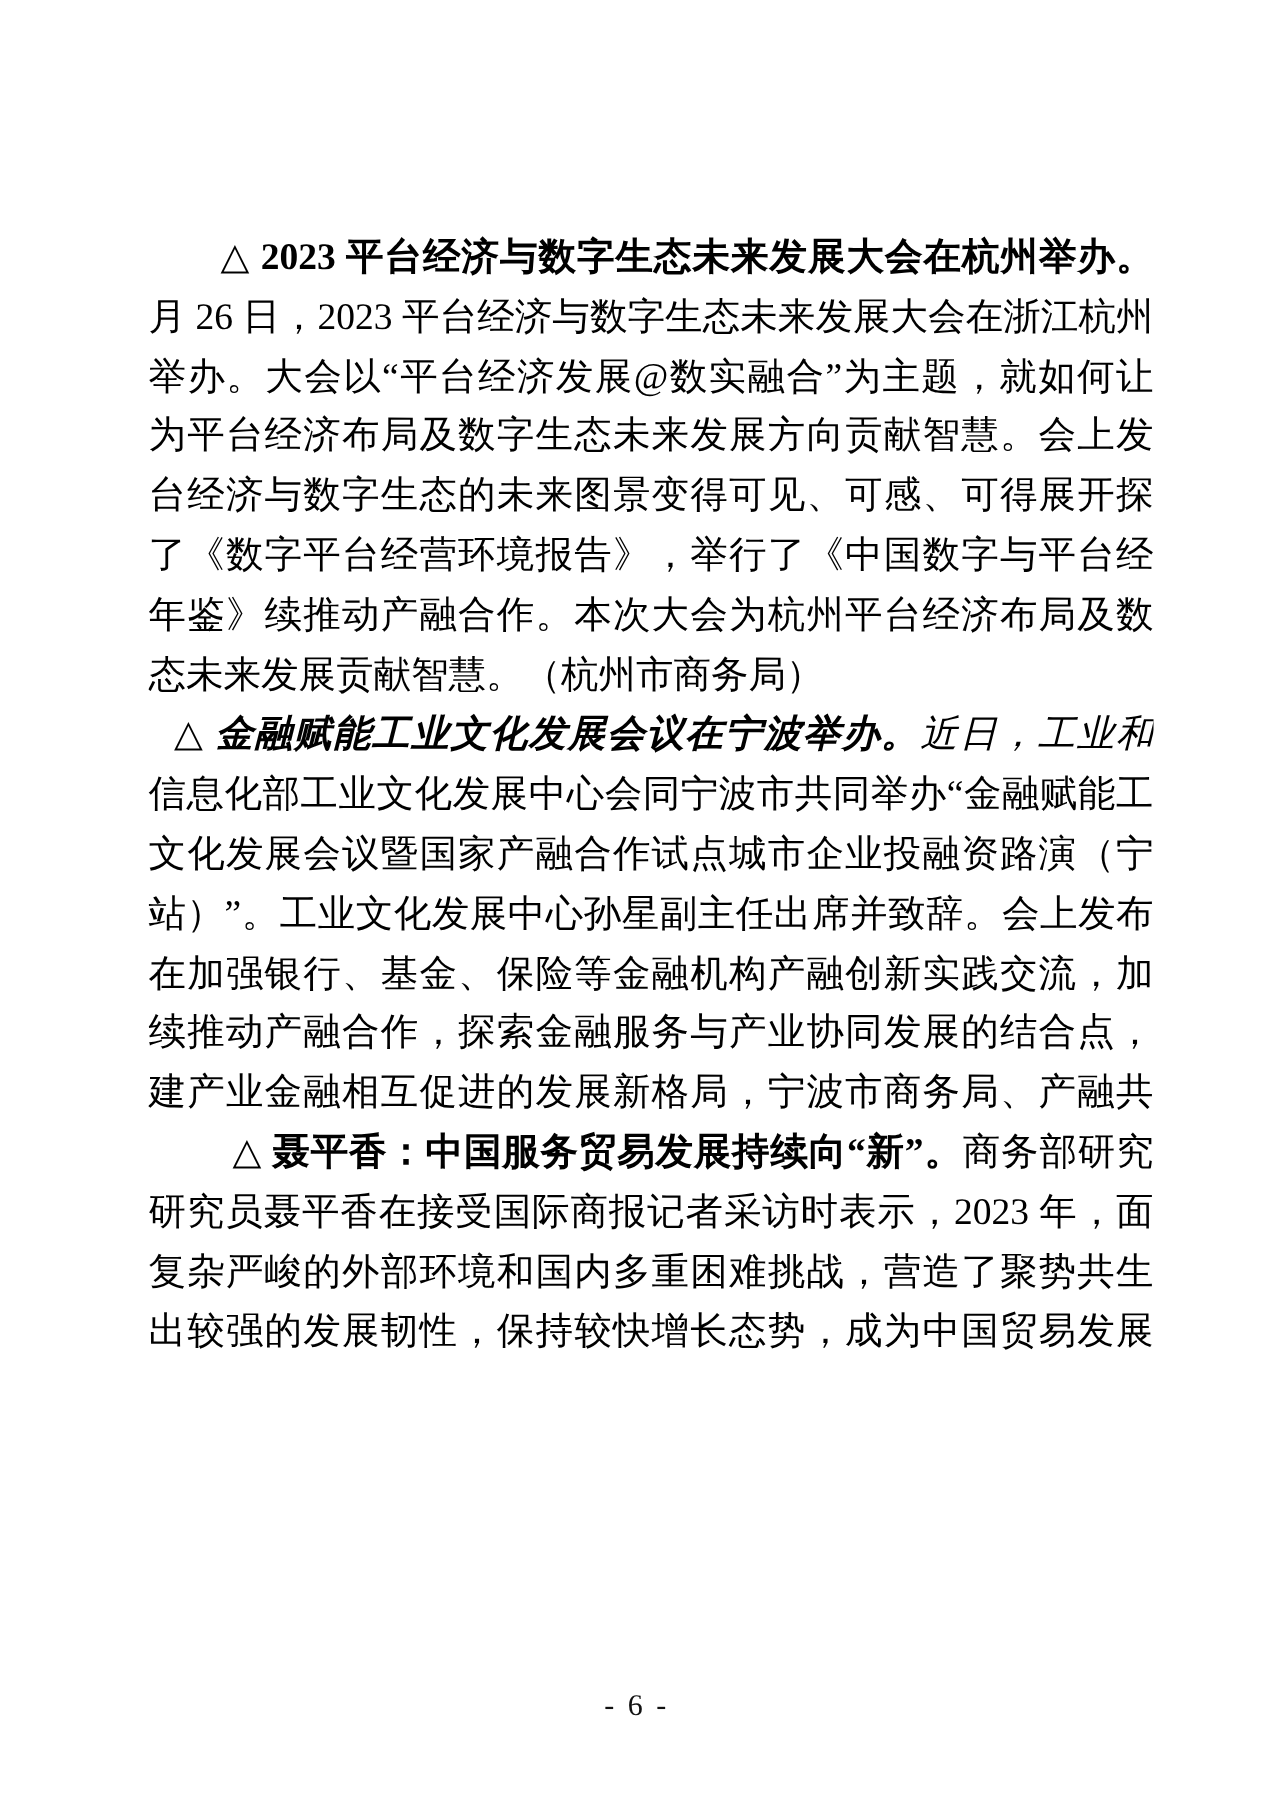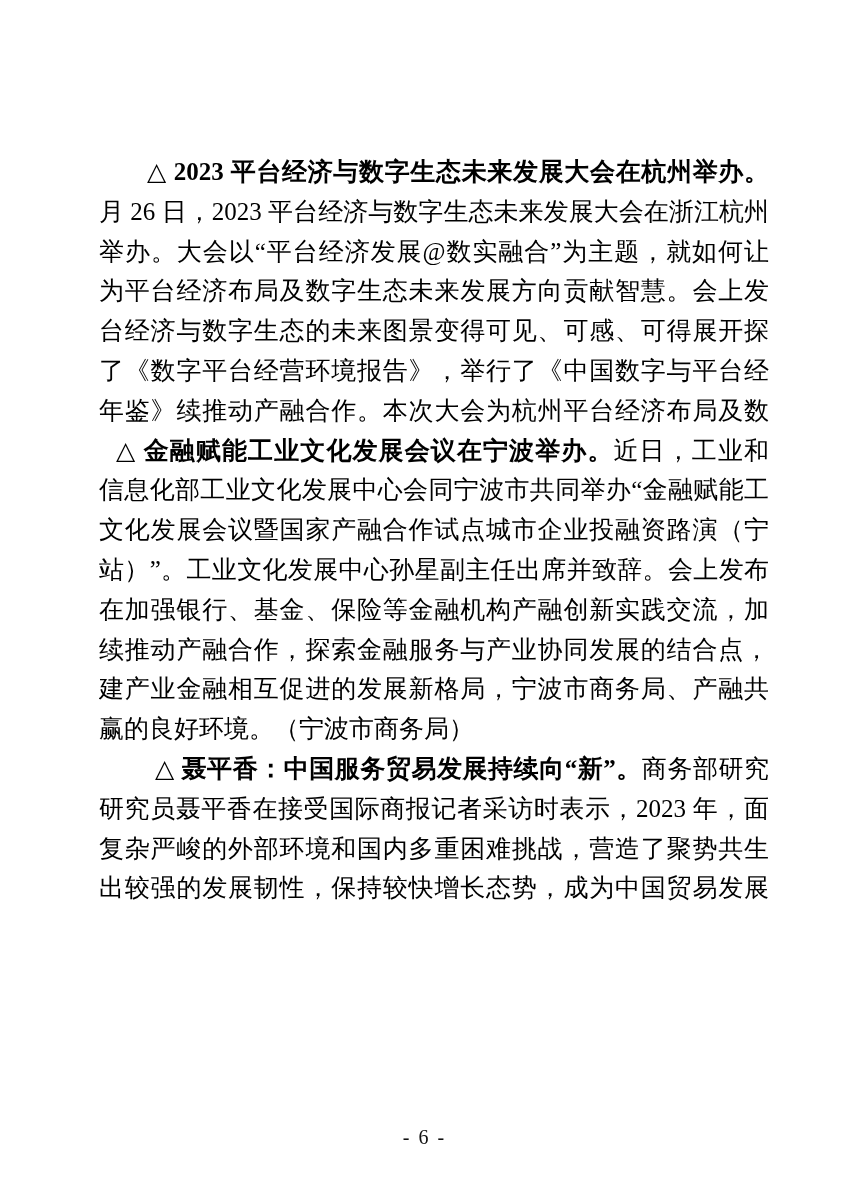--- a/index.html
+++ b/index.html
@@ -34,21 +34,21 @@
     overflow: hidden;
     text-align: justify;
     text-align-last: justify;
     white-space: normal;
   }
   .line-last {
     text-align: left;
     text-align-last: left;
   }
   .para-0 .line-first { text-indent: 48px; }
-  .para-1 .line-first { text-indent: 17px; }
+  .para-1 .line-first { text-indent: 17px; font-style: italic; }
   .para-2 .line-first { text-indent: 56px; }
   .head {
     font-weight: 700;
   }
   .footer {
     position: absolute;
     left: 0;
     top: 1126px;
     width: 849px;
     text-align: center;
@@ -65,30 +65,30 @@
 <div class="page">
   <div class="content">
       <div class="paragraph para-0">
         <div class="line line-first"><span class="head">△ 2023 平台经济与数字生态未来发展大会在杭州举办。</span><span class="body-text">12</span></div>
         <div class="line"><span class="body-text">月 26 日，2023 平台经济与数字生态未来发展大会在浙江杭州</span></div>
         <div class="line"><span class="body-text">举办。大会以“平台经济发展@数实融合”为主题，就如何让平</span></div>
         <div class="line"><span class="body-text">为平台经济布局及数字生态未来发展方向贡献智慧。会上发布</span></div>
         <div class="line"><span class="body-text">台经济与数字生态的未来图景变得可见、可感、可得展开探讨，</span></div>
         <div class="line"><span class="body-text">了《数字平台经营环境报告》，举行了《中国数字与平台经济</span></div>
         <div class="line"><span class="body-text">年鉴》续推动产融合作。本次大会为杭州平台经济布局及数字生</span></div>
+        <div class="line line-last"><span class="body-text">态未来发展贡献智慧。（杭州市商务局）</span></div>
       </div>
       <div class="paragraph para-1">
         <div class="line line-first"><span class="head">△ 金融赋能工业文化发展会议在宁波举办。</span><span class="body-text">近日，工业和</span></div>
         <div class="line"><span class="body-text">信息化部工业文化发展中心会同宁波市共同举办“金融赋能工业</span></div>
         <div class="line"><span class="body-text">文化发展会议暨国家产融合作试点城市企业投融资路演（宁波</span></div>
         <div class="line"><span class="body-text">站）”。工业文化发展中心孙星副主任出席并致辞。会上发布</span></div>
         <div class="line"><span class="body-text">在加强银行、基金、保险等金融机构产融创新实践交流，加大</span></div>
         <div class="line"><span class="body-text">续推动产融合作，探索金融服务与产业协同发展的结合点，构</span></div>
         <div class="line"><span class="body-text">建产业金融相互促进的发展新格局，宁波市商务局、产融共</span></div>
-        <div class="line line-last"><span class="body-text">赢的良好环境。（宁波市商务局）</span></div>
       </div>
       <div class="paragraph para-2">
         <div class="line line-first"><span class="head">△ 聂平香：中国服务贸易发展持续向“新”。</span><span class="body-text">商务部研究院</span></div>
         <div class="line"><span class="body-text">研究员聂平香在接受国际商报记者采访时表示，2023 年，面对</span></div>
         <div class="line"><span class="body-text">复杂严峻的外部环境和国内多重困难挑战，营造了聚势共生</span></div>
         <div class="line"><span class="body-text">出较强的发展韧性，保持较快增长态势，成为中国贸易发展的</span></div>
       </div>
     </div>
   <div class="footer">
     <span class="pagenum">- 6 -</span>

